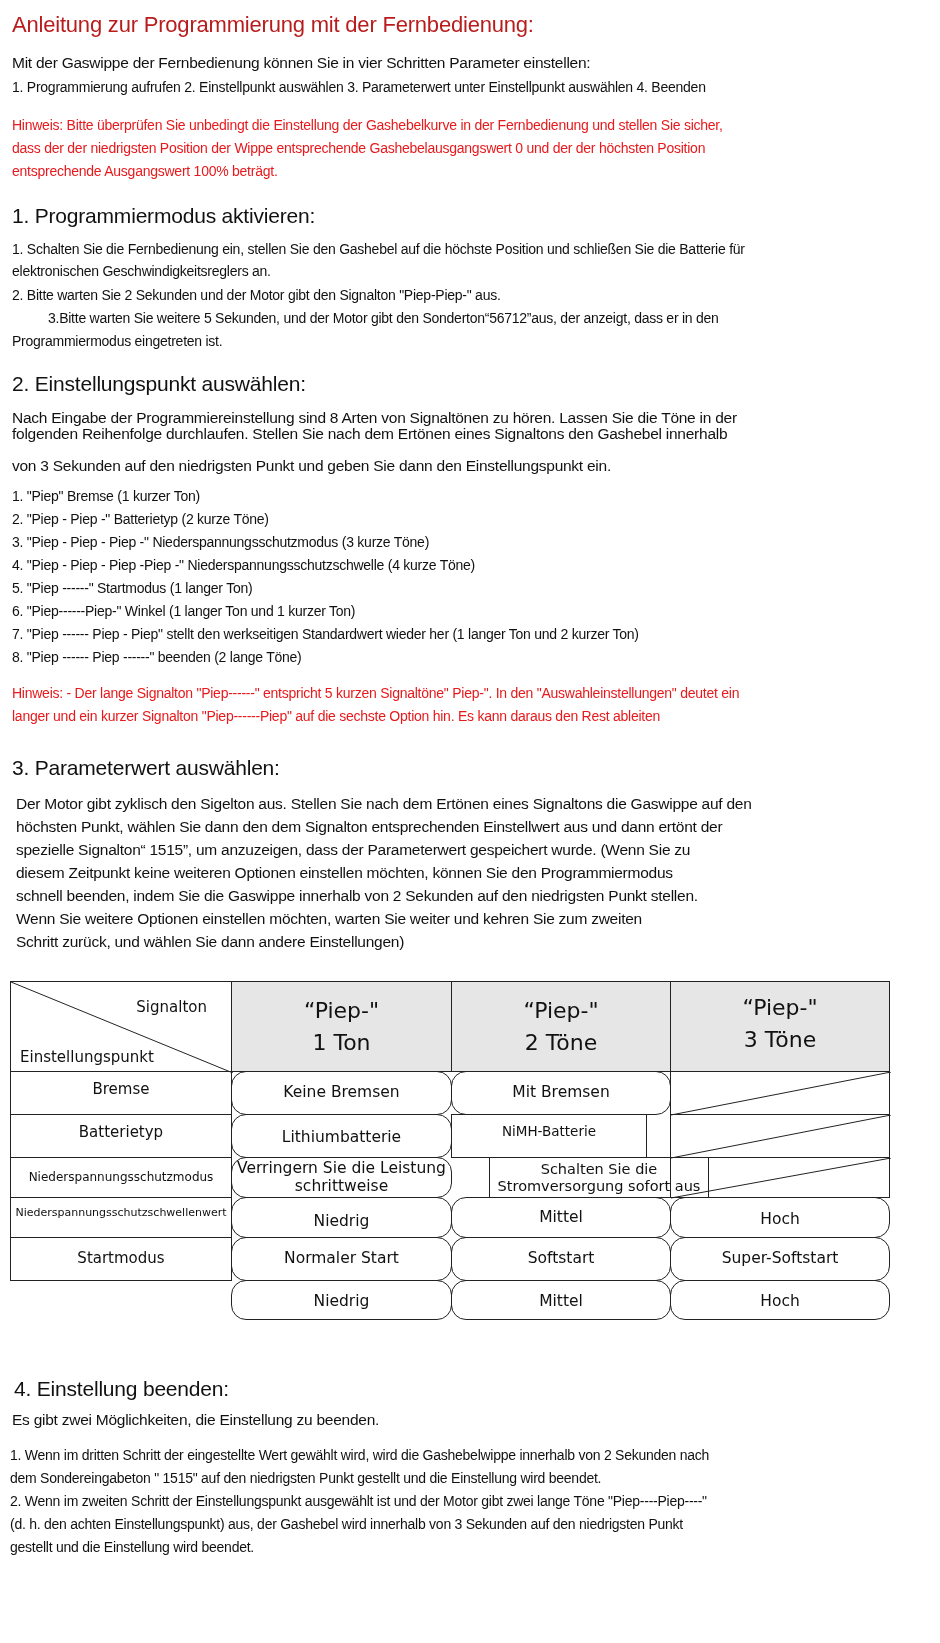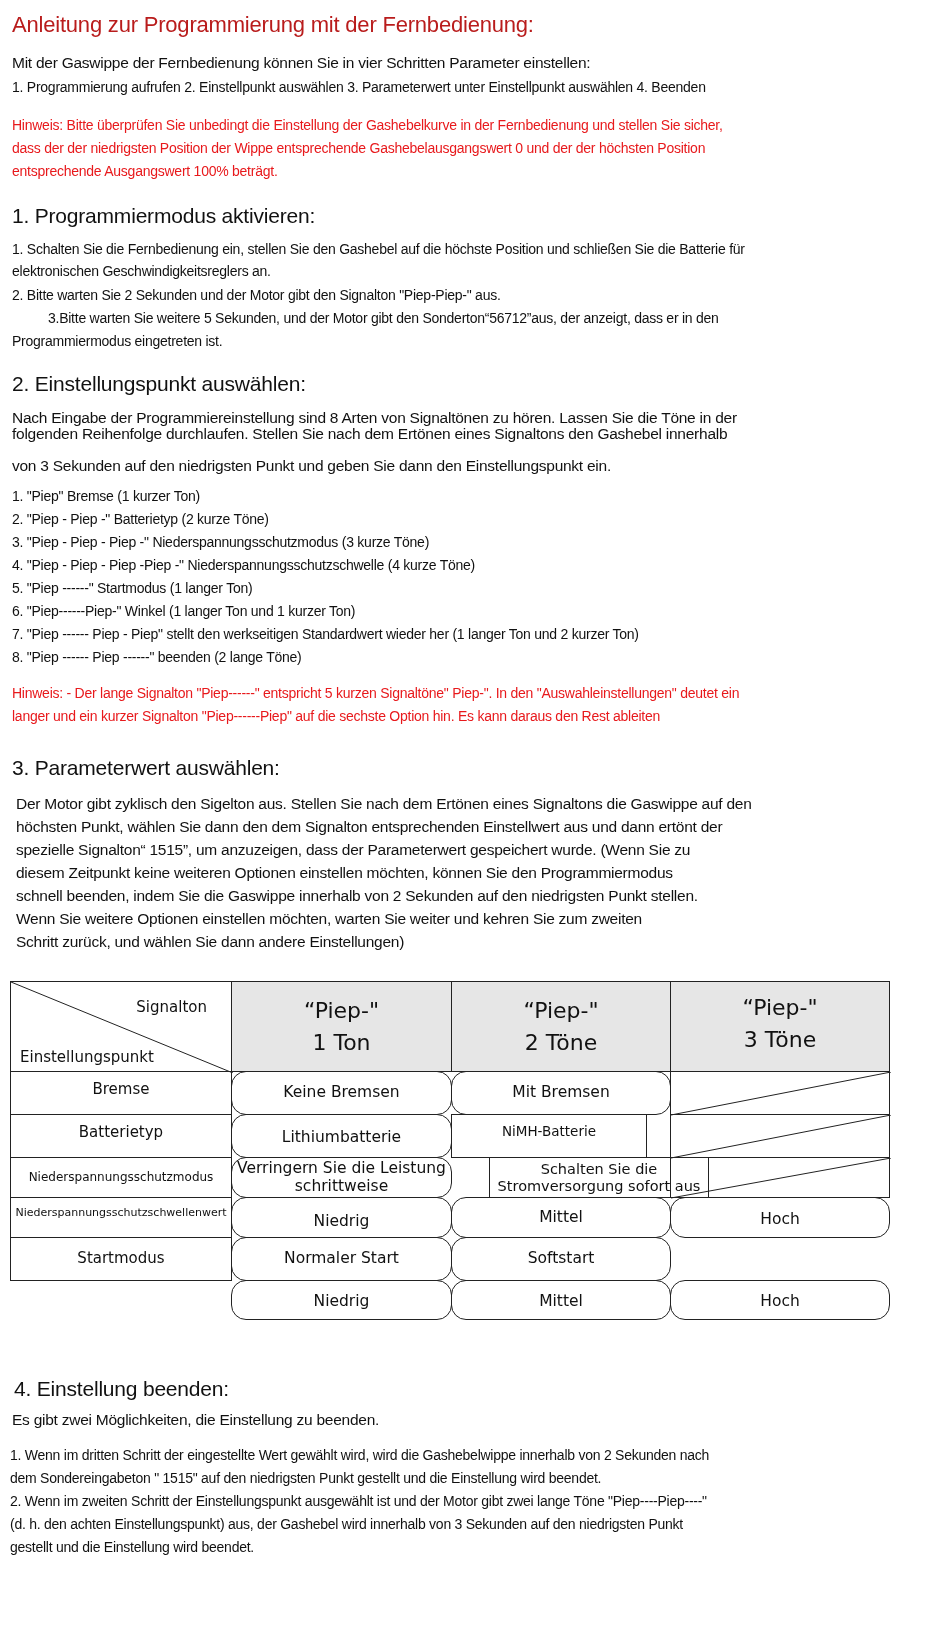--- a/index.html
+++ b/index.html
@@ -135,20 +135,21 @@
   </div>
 
   <div class="cell tiny2" style="left:0;top:216px;width:222px;height:41px;align-items:flex-start;padding-top:9px;">Niederspannungsschutzschwellenwert</div>
   <div class="cell val" style="left:221px;top:216px;width:221px;height:41px;padding-top:8px;">Niedrig</div>
   <div class="cell val" style="left:441px;top:216px;width:220px;height:41px;">Mittel</div>
   <div class="cell val" style="left:660px;top:216px;width:220px;height:41px;padding-top:4px;">Hoch</div>
 
   <div class="cell rowlbl" style="left:0;top:256px;width:222px;height:44px;">Startmodus</div>
   <div class="cell val" style="left:221px;top:256px;width:221px;height:44px;">Normaler Start</div>
   <div class="cell val" style="left:441px;top:256px;width:220px;height:44px;">Softstart</div>
+  <div class="cell val" style="left:660px;top:256px;width:220px;height:44px;">Super-Softstart</div>
 
   <div class="cell val" style="left:221px;top:299px;width:221px;height:40px;padding-top:4px;">Niedrig</div>
   <div class="cell val" style="left:441px;top:299px;width:220px;height:40px;padding-top:4px;">Mittel</div>
   <div class="cell val" style="left:660px;top:299px;width:220px;height:40px;padding-top:4px;">Hoch</div>
 </div>
 
 <div class="abs h2" style="left:14px;top:1377px;">4. Einstellung beenden:</div>
 <div class="abs p16" style="left:12px;top:1411px;">Es gibt zwei Möglichkeiten, die Einstellung zu beenden.</div>
 <div>
   <div class="line p14" style="left:10px;top:1447px;">1. Wenn im dritten Schritt der eingestellte Wert gewählt wird, wird die Gashebelwippe innerhalb von 2 Sekunden nach</div>

